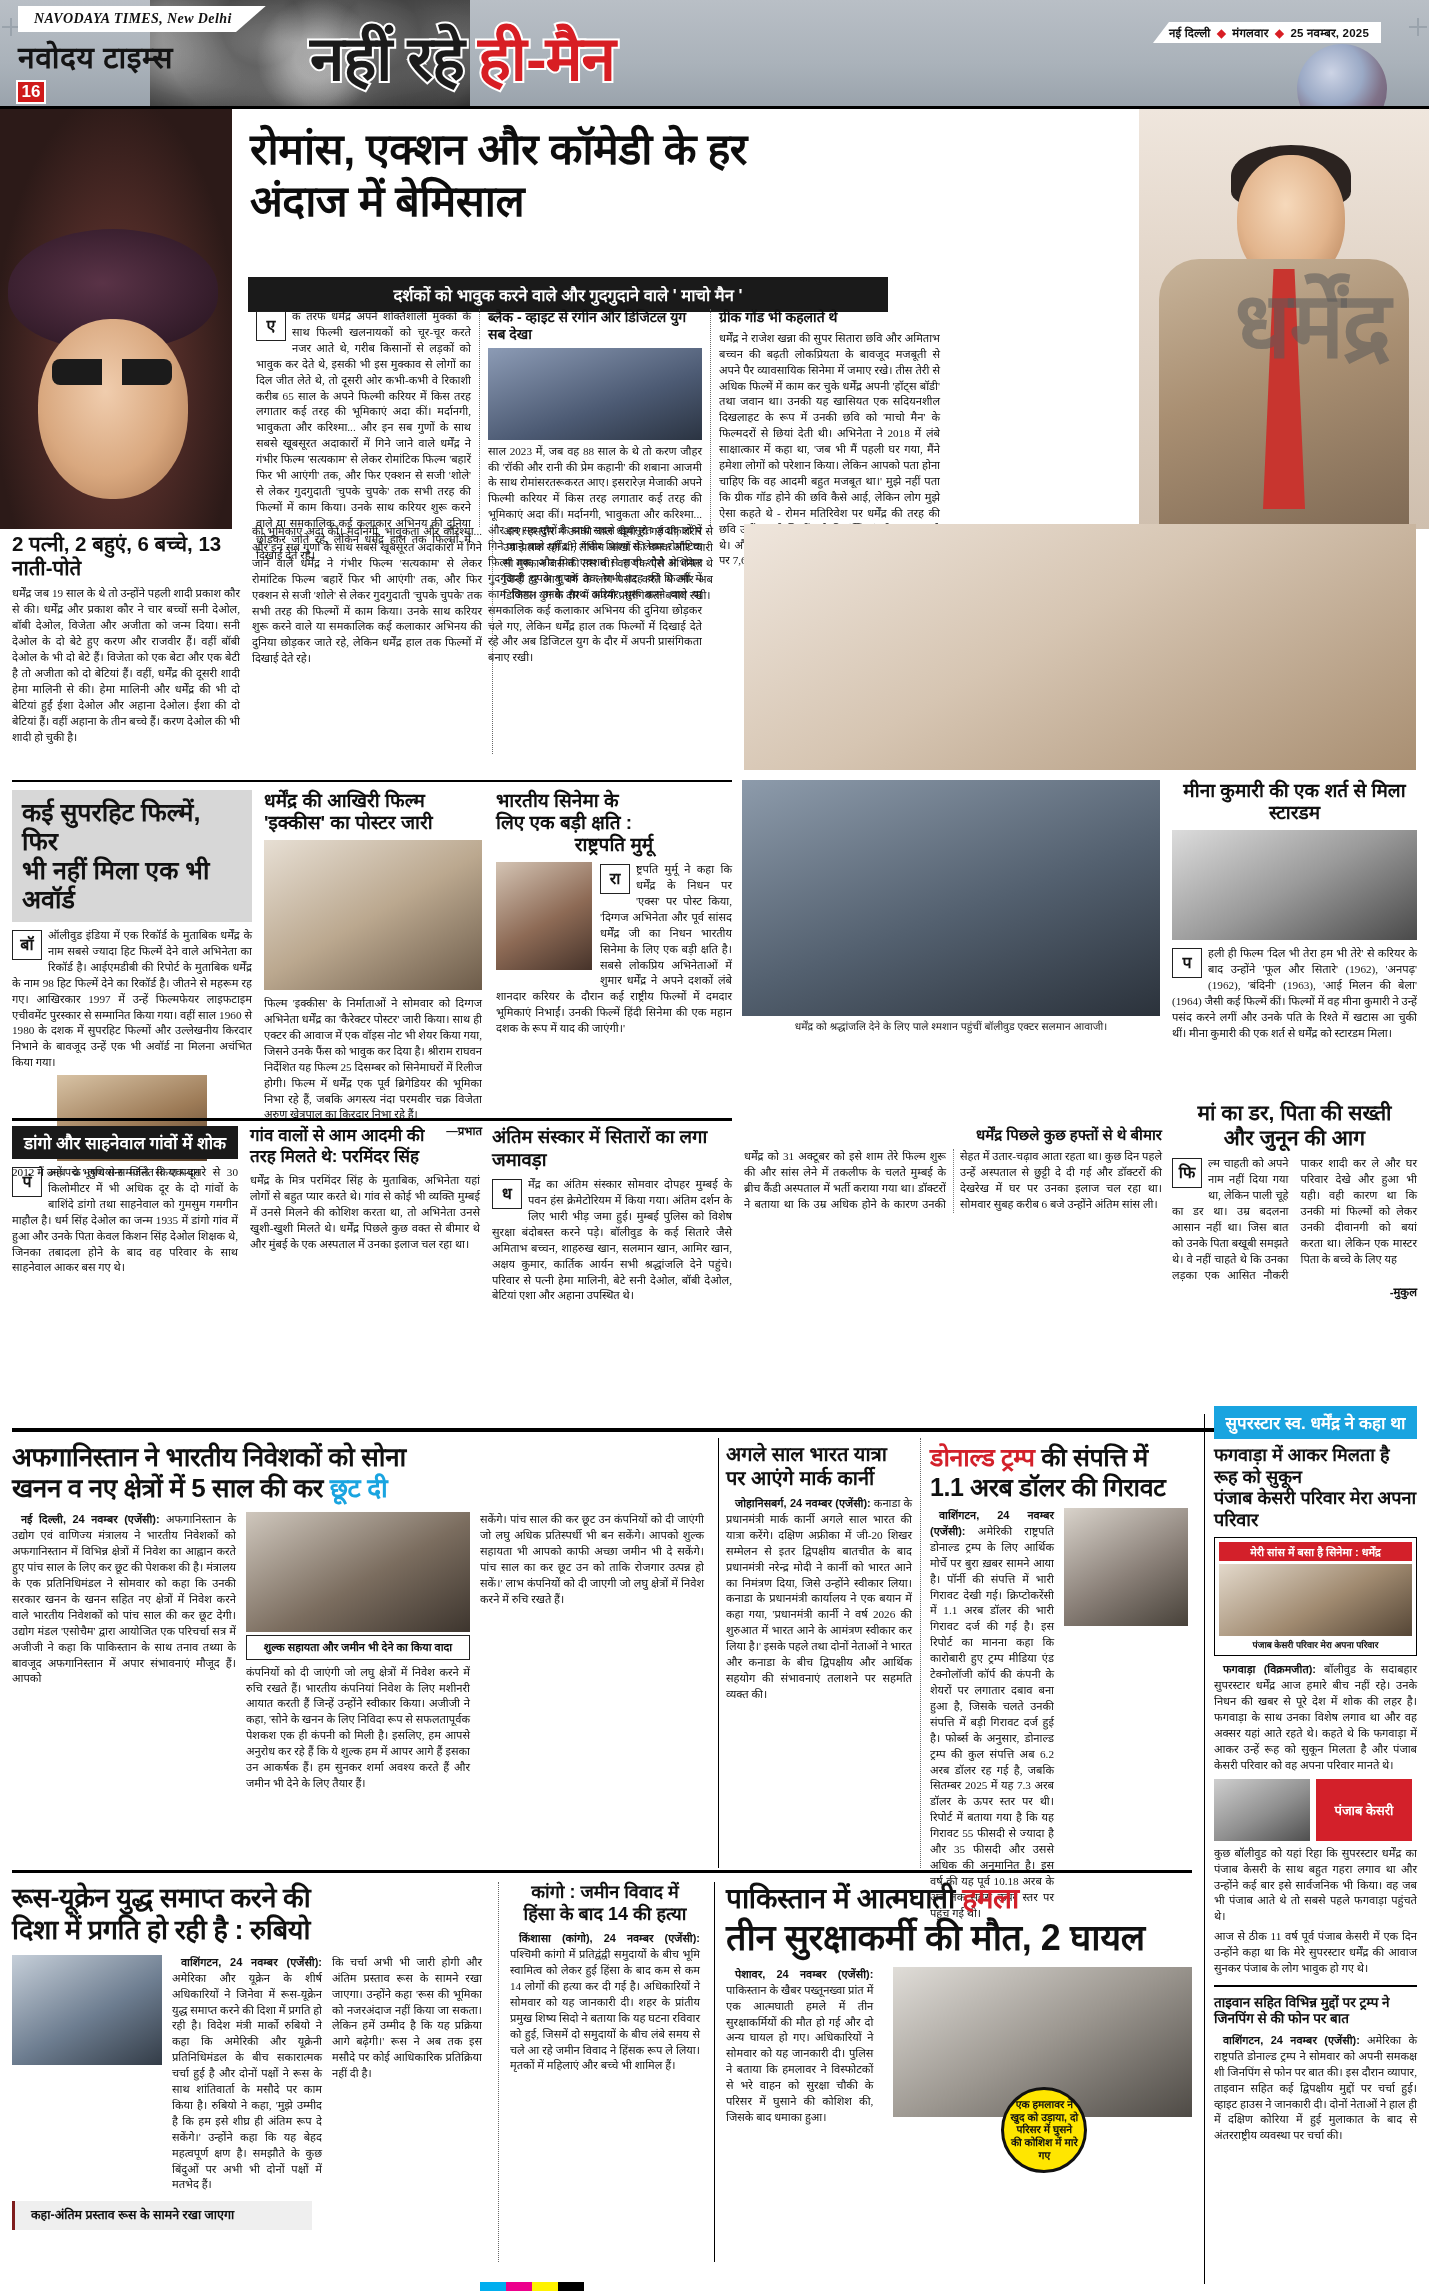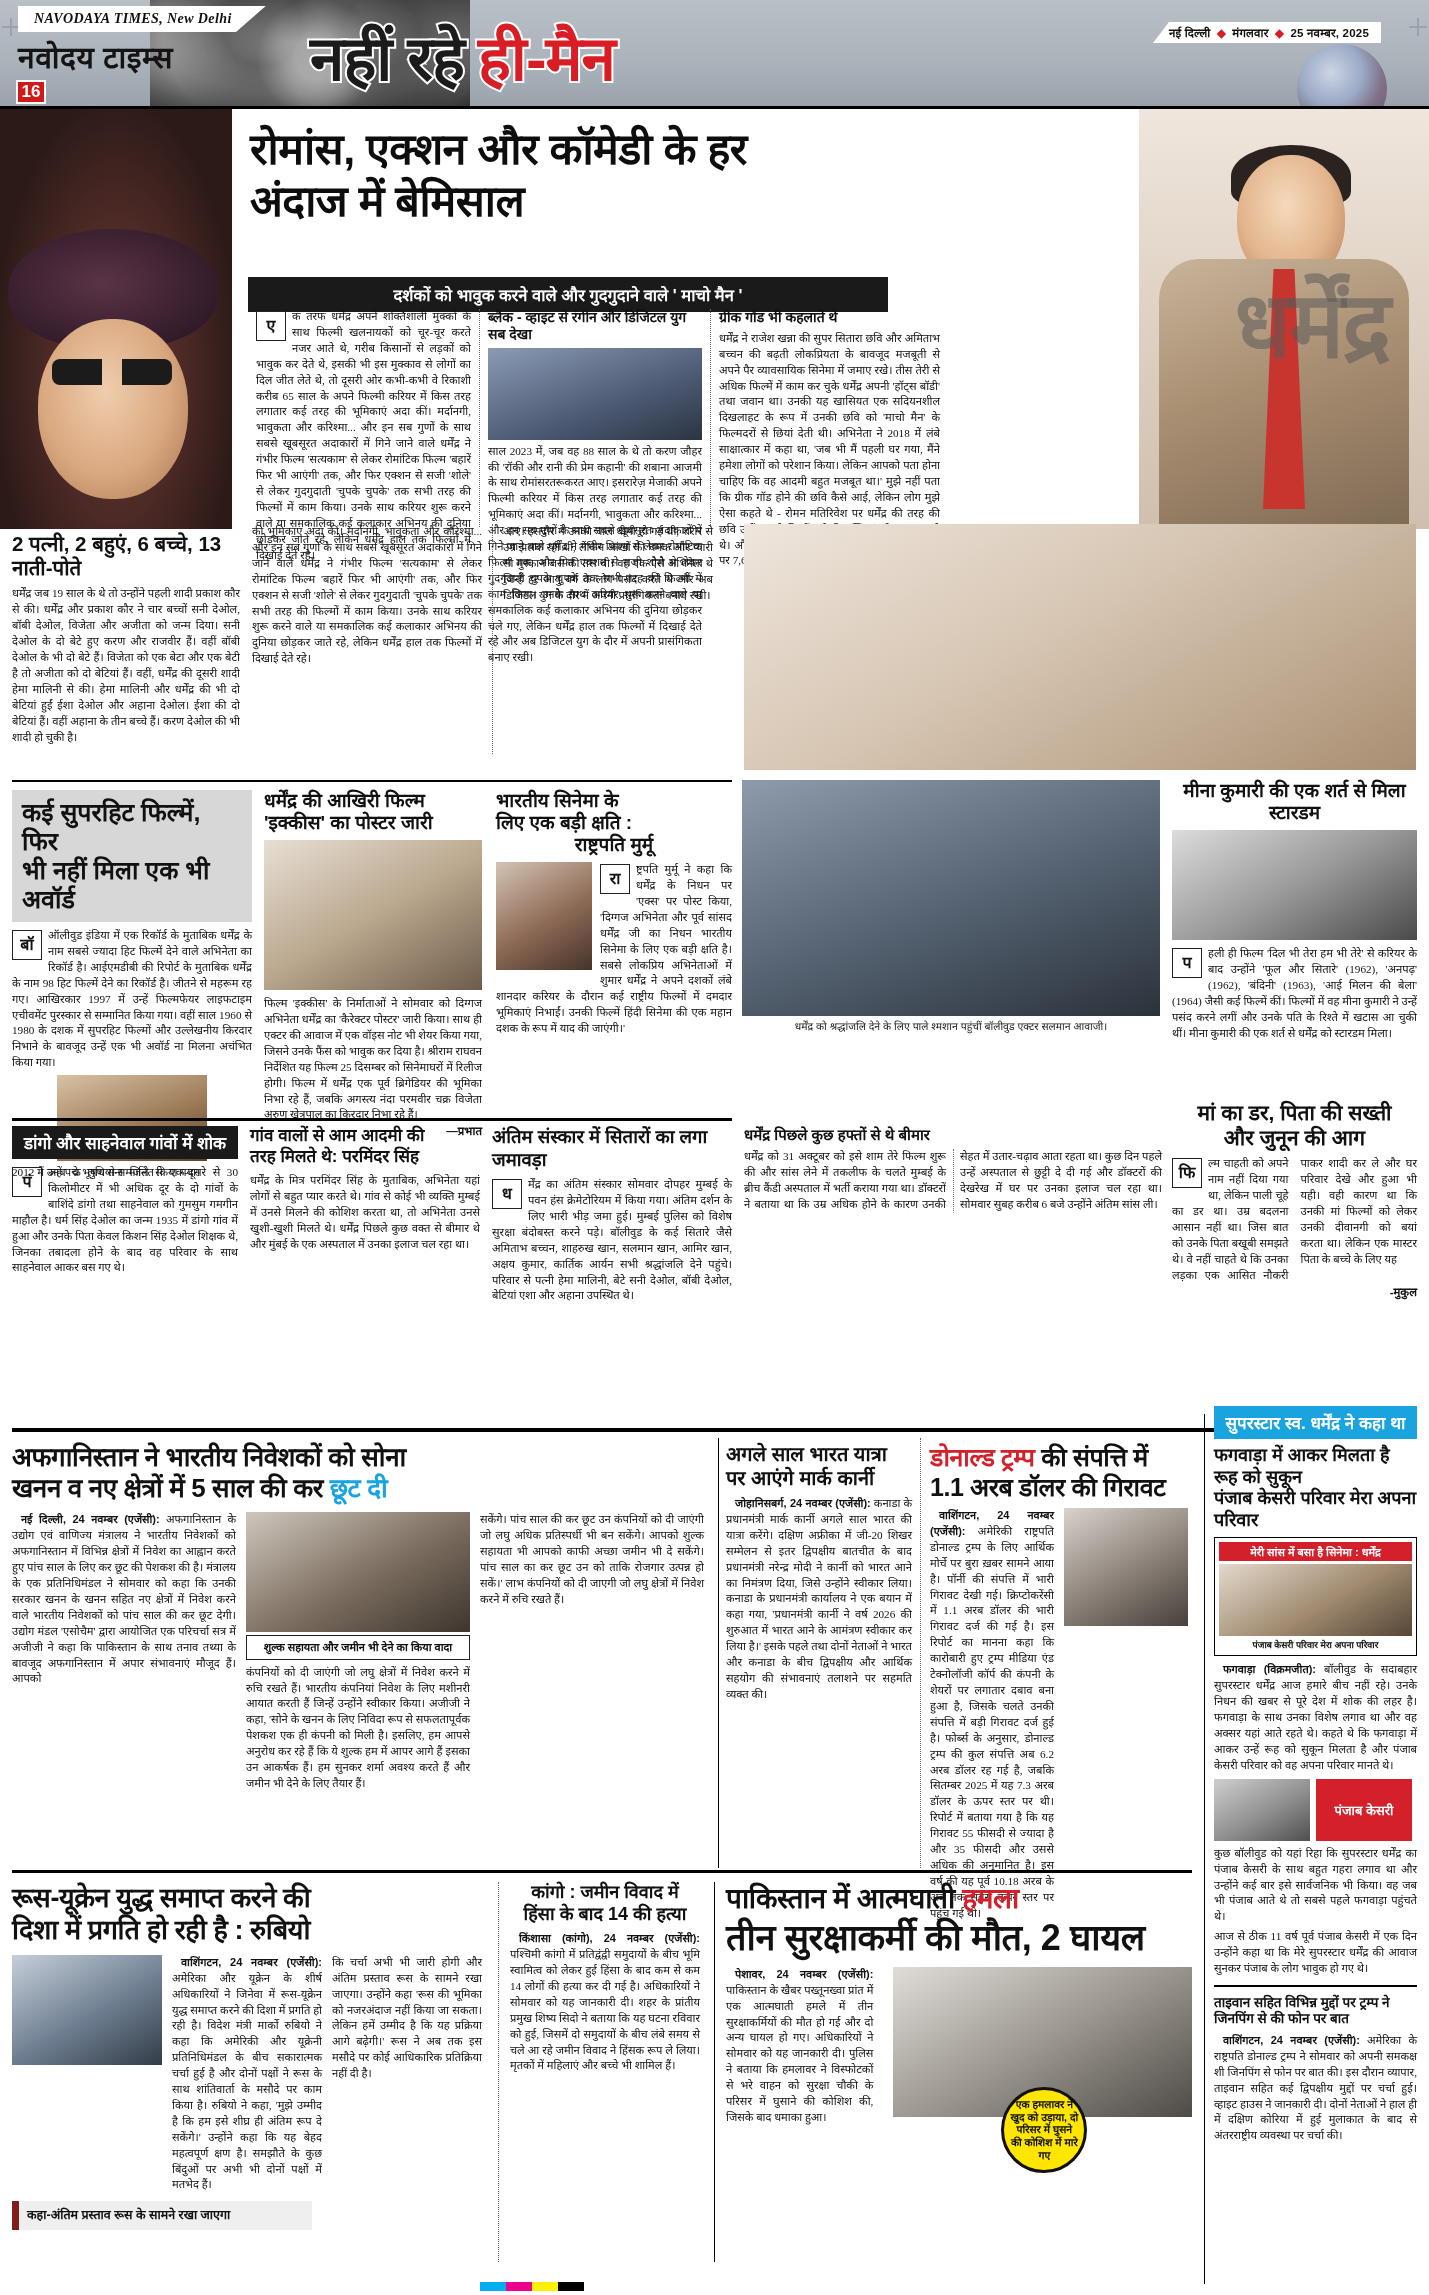--- a/index.html
+++ b/index.html
@@ -202,21 +202,21 @@
     font-family:"Liberation Sans",sans-serif; font-weight:700; font-size:23px; line-height:1.2;
   }
   .smallhead{
     font-family:"Liberation Sans",sans-serif; font-weight:700; font-size:17px; line-height:1.22;
   }
   .bluebar{
     background:#19a4e0; color:#fff; text-align:center; padding:5px 6px;
     font-family:"Liberation Sans",sans-serif; font-weight:700; font-size:17px;
   }
   .quotebox{
-    background:#efefef; border-left:7px solid #7f1d1d; padding:6px 8px;
+    background:#efefef; border-left:3px solid #7f1d1d; padding:6px 16px;
     font-family:"Liberation Sans",sans-serif; font-weight:700; font-size:12.5px; line-height:1.35;
   }
   .byline{ font-family:"Liberation Sans",sans-serif; font-weight:700; font-size:11px;padding-left:9px;}
   .credit{ text-align:right; font-family:"Liberation Sans",sans-serif; font-weight:700; font-size:11.5px;}
   .cmyk{ position:absolute; left:0; bottom:0; display:flex; }
   .cmyk i{ display:block; width:26px; height:9px; }
   .adbox{ border:1px solid #000; }
   .circle-badge{
     position:absolute; width:86px; height:86px; border-radius:50%;
     background:#ffe600; border:3px solid #111; display:flex; align-items:center;
@@ -388,21 +388,21 @@
 
     <div class="box" style="left:492px;top:8px;width:240px">
       <div class="smallhead" style="font-size:18.5px">अंतिम संस्कार में सितारों का लगा जमावड़ा</div>
       <div class="body-txt" style="margin-top:6px">
         <span class="dropcap">ध</span>
         <span>र्मेंद्र का अंतिम संस्कार सोमवार दोपहर मुम्बई के पवन हंस क्रेमेटोरियम में किया गया। अंतिम दर्शन के लिए भारी भीड़ जमा हुई। मुम्बई पुलिस को विशेष सुरक्षा बंदोबस्त करने पड़े। बॉलीवुड के कई सितारे जैसे अमिताभ बच्चन, शाहरुख खान, सलमान खान, आमिर खान, अक्षय कुमार, कार्तिक आर्यन सभी श्रद्धांजलि देने पहुंचे। परिवार से पत्नी हेमा मालिनी, बेटे सनी देओल, बॉबी देओल, बेटियां एशा और अहाना उपस्थित थे।</span>
       </div>
     </div>
 
     <div class="box" style="left:744px;top:8px;width:418px">
-      <div class="smallhead" style="text-align:left;font-size:15px">धर्मेंद्र पिछले कुछ हफ्तों से थे बीमार</div>
+      <div class="smallhead" style="text-align:right;font-size:15px">धर्मेंद्र पिछले कुछ हफ्तों से थे बीमार</div>
       <div class="body-txt" style="margin-top:5px;column-count:2;column-gap:14px;column-rule:1px dotted #777">धर्मेंद्र को 31 अक्टूबर को इसे शाम तेरे फिल्म शुरू की और सांस लेने में तकलीफ के चलते मुम्बई के ब्रीच कैंडी अस्पताल में भर्ती कराया गया था। डॉक्टरों ने बताया था कि उम्र अधिक होने के कारण उनकी सेहत में उतार-चढ़ाव आता रहता था। कुछ दिन पहले उन्हें अस्पताल से छुट्टी दे दी गई और डॉक्टरों की देखरेख में घर पर उनका इलाज चल रहा था। सोमवार सुबह करीब 6 बजे उन्होंने अंतिम सांस ली।</div>
     </div>
 
     <div class="box" style="left:1172px;top:-18px;width:245px">
       <div class="midhead" style="text-align:center;font-size:21px">मां का डर, पिता की सख्ती</div>
       <div class="midhead" style="text-align:center;font-size:21px">और जुनून की आग</div>
       <div class="body-txt" style="margin-top:6px;column-count:2;column-gap:12px">
         <span class="dropcap">फि</span>
         <span>ल्म चाहती को अपने नाम नहीं दिया गया था, लेकिन पाली चूहे का डर था। उम्र बदलना आसान नहीं था। जिस बात को उनके पिता बखूबी समझते थे। वे नहीं चाहते थे कि उनका लड़का एक आसित नौकरी पाकर शादी कर ले और घर परिवार देखे और हुआ भी यही। वही कारण था कि उनकी मां फिल्मों को लेकर उनकी दीवानगी को बयां करता था। लेकिन एक मास्टर पिता के बच्चे के लिए यह</span>
       </div>

